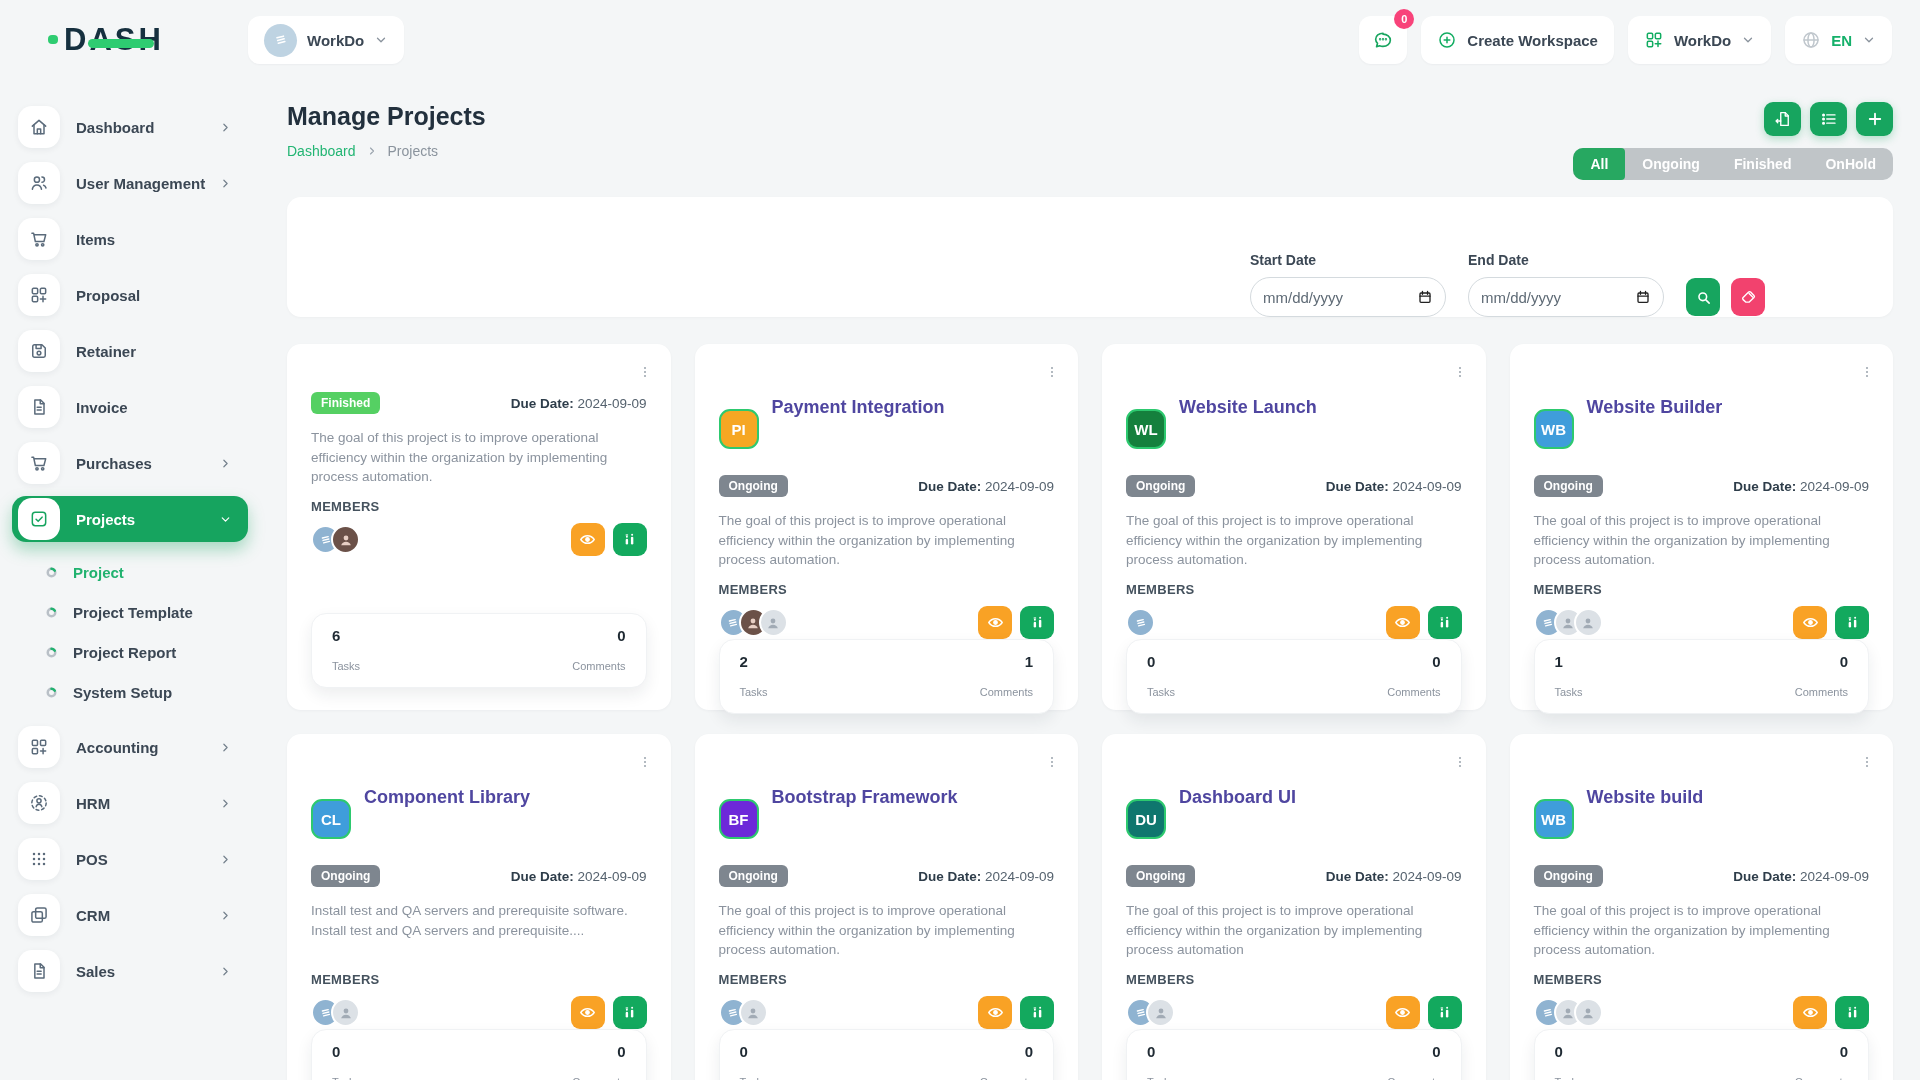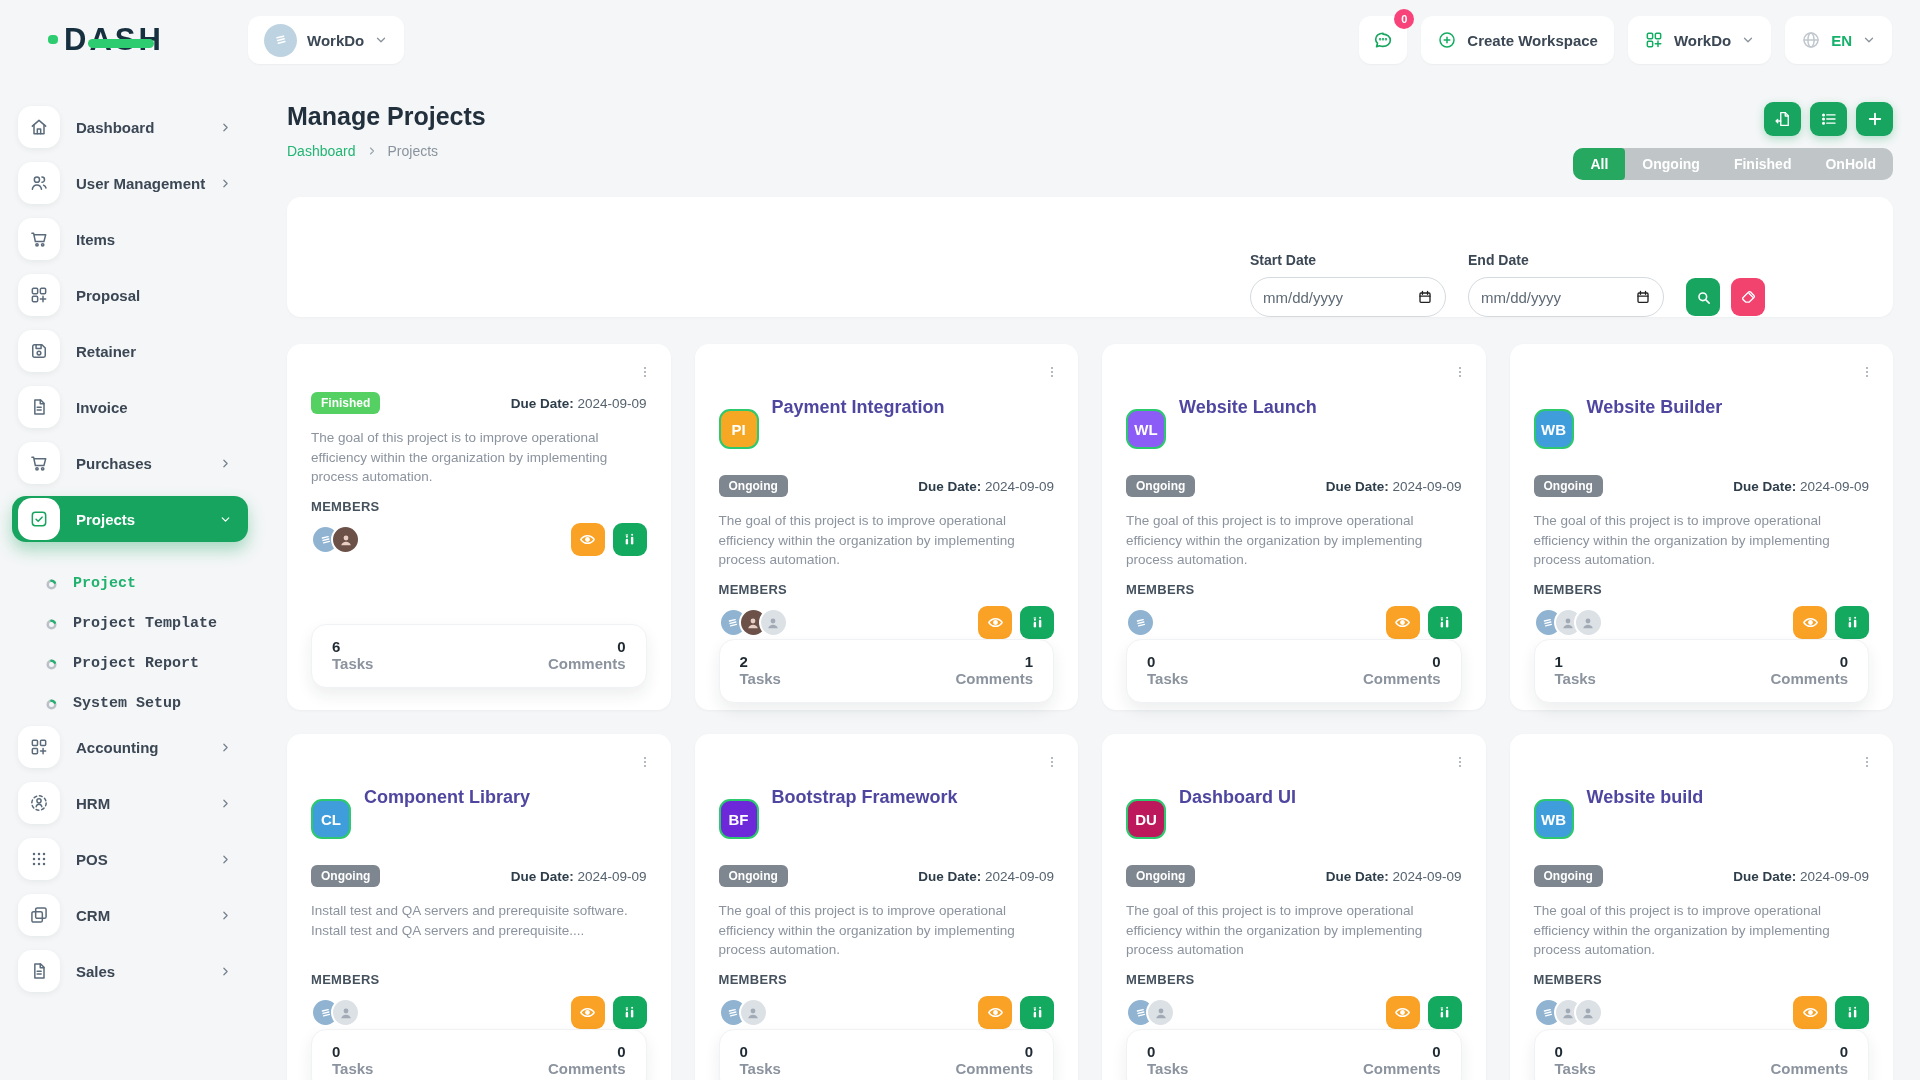--- a/index.html
+++ b/index.html
@@ -35,21 +35,21 @@
   .nav-item { display:flex; align-items:center; height:46px; margin-bottom:10px; padding-right:16px; cursor:pointer; border-radius:14px; position:relative; }
   .nav-icbox { width:42px; height:42px; border-radius:14px; background:#fff; box-shadow:0 2px 6px rgba(25,39,52,.06);
                display:flex; align-items:center; justify-content:center; color:#5b6b7b; flex:none; }
   .nav-icbox svg { width:20px; height:20px; }
   .nav-label { margin-left:16px; font-size:15px; font-weight:600; color:#3b4754; }
   .nav-chev { margin-left:auto; color:#74808c; } .nav-chev svg { width:13px; height:13px; }
   .nav-item.active { background:#16a45f; box-shadow:0 8px 16px rgba(22,164,95,.35); padding-left:6px; margin-left:-6px; }
   .nav-item.active .nav-label, .nav-item.active .nav-chev { color:#fff; }
   .nav-item.active .nav-icbox { color:#16a45f; box-shadow:none; }
   .submenu { margin:2px 0 12px 0; }
-  .sub-item { display:flex; align-items:flex-end; height:40px; margin-left:26px; cursor:pointer;font-family:Liberation Mono, monospace; }
+  .sub-item { display:flex; align-items:center; height:40px; margin-left:26px; cursor:pointer; }
   .sub-bullet { color:#b6bec6; } .sub-bullet svg { width:15px; height:15px; }
   .sub-label { margin-left:14px; font-size:15px; font-weight:600; color:#3b4754; }
   .sub-item.active .sub-label { color:#21b26f; }
 
   main { flex:1; padding:0 27px 0 39px; }
   .page-head-row { margin-top:22px; display:flex; justify-content:space-between; align-items:flex-start; }
   .page-title { font-size:25px; font-weight:700; color:#22303d; }
   .breadcrumb { margin-top:12px; display:flex; align-items:center; gap:10px; font-size:14px; }
   .bc-home { color:#22b573; cursor:pointer; }
   .bc-sep { color:#9aa3ad; } .bc-sep svg { width:12px; height:12px; }
@@ -100,21 +100,21 @@
   .m-person  { background:#dce1e6; color:#a2abb5; }
   .m-photo   { background:#6b5148; color:#e8cfc4; }
   .card-actions { margin-left:auto; display:flex; gap:8px; }
   .act-btn { width:34px; height:33px; border-radius:9px; display:flex; align-items:center; justify-content:center; color:#fff; cursor:pointer; }
   .act-btn svg { width:17px; height:17px; }
   .act-btn.view { background:#f9a225; }
   .act-btn.progress { background:#13a95e; }
   .stats-box { margin-top:auto; background:#fff; border:1px solid #f0f2f4; border-radius:15px; box-shadow:0 7px 16px rgba(30,40,50,.08);
                padding:13px 20px 15px; display:flex; justify-content:space-between; }
   .stat-num { font-size:15px; font-weight:700; color:#1f2a33; }
-  .stat-label { margin-top:0; font-size:15px; color:#8b939e;font-weight:bold; }
+  .stat-label { margin-top:16px; font-size:11px; color:#8b939e; }
   .stat.right { text-align:right; }
 </style>
 </head>
 <body>
 
 <header>
   <div class="logo-area">
     <span class="logo-text">DASH</span>
     <span class="logo-bar"></span>
   </div>
@@ -649,21 +649,21 @@
               <div class="stat-label">Tasks</div>
             </div>
             <div class="stat right">
               <div class="stat-num">1</div>
               <div class="stat-label">Comments</div>
             </div>
           </div>
         </div>
         <div class="card">
           <div class="card-head">
-            <div class="proj-avatar" style="background: #8b5cf6;">WL</div>
+            <div class="proj-avatar" style="background: #15803d;">WL</div>
             <span class="proj-title">Website Launch</span>
           </div>
           <div class="kebab"><span class="ic"><svg viewBox="0 0 24 24" fill="currentColor" stroke="none">
                 <circle cx="12" cy="6" r="1.5"></circle>
                 <circle cx="12" cy="12" r="1.5"></circle>
                 <circle cx="12" cy="18" r="1.5"></circle>
               </svg></span></div>
           <div class="badge-row">
             <span class="status-badge" style="background: rgb(126, 134, 143);">Ongoing</span>
             <span class="due"><b>Due Date:</b> 2024-09-09</span>
@@ -925,21 +925,21 @@
               <div class="stat-label">Tasks</div>
             </div>
             <div class="stat right">
               <div class="stat-num">0</div>
               <div class="stat-label">Comments</div>
             </div>
           </div>
         </div>
         <div class="card">
           <div class="card-head">
-            <div class="proj-avatar" style="background: #be185d;">DU</div>
+            <div class="proj-avatar" style="background: #0f766e;">DU</div>
             <span class="proj-title">Dashboard UI</span>
           </div>
           <div class="kebab"><span class="ic"><svg viewBox="0 0 24 24" fill="currentColor" stroke="none">
                 <circle cx="12" cy="6" r="1.5"></circle>
                 <circle cx="12" cy="12" r="1.5"></circle>
                 <circle cx="12" cy="18" r="1.5"></circle>
               </svg></span></div>
           <div class="badge-row">
             <span class="status-badge" style="background: rgb(126, 134, 143);">Ongoing</span>
             <span class="due"><b>Due Date:</b> 2024-09-09</span>

